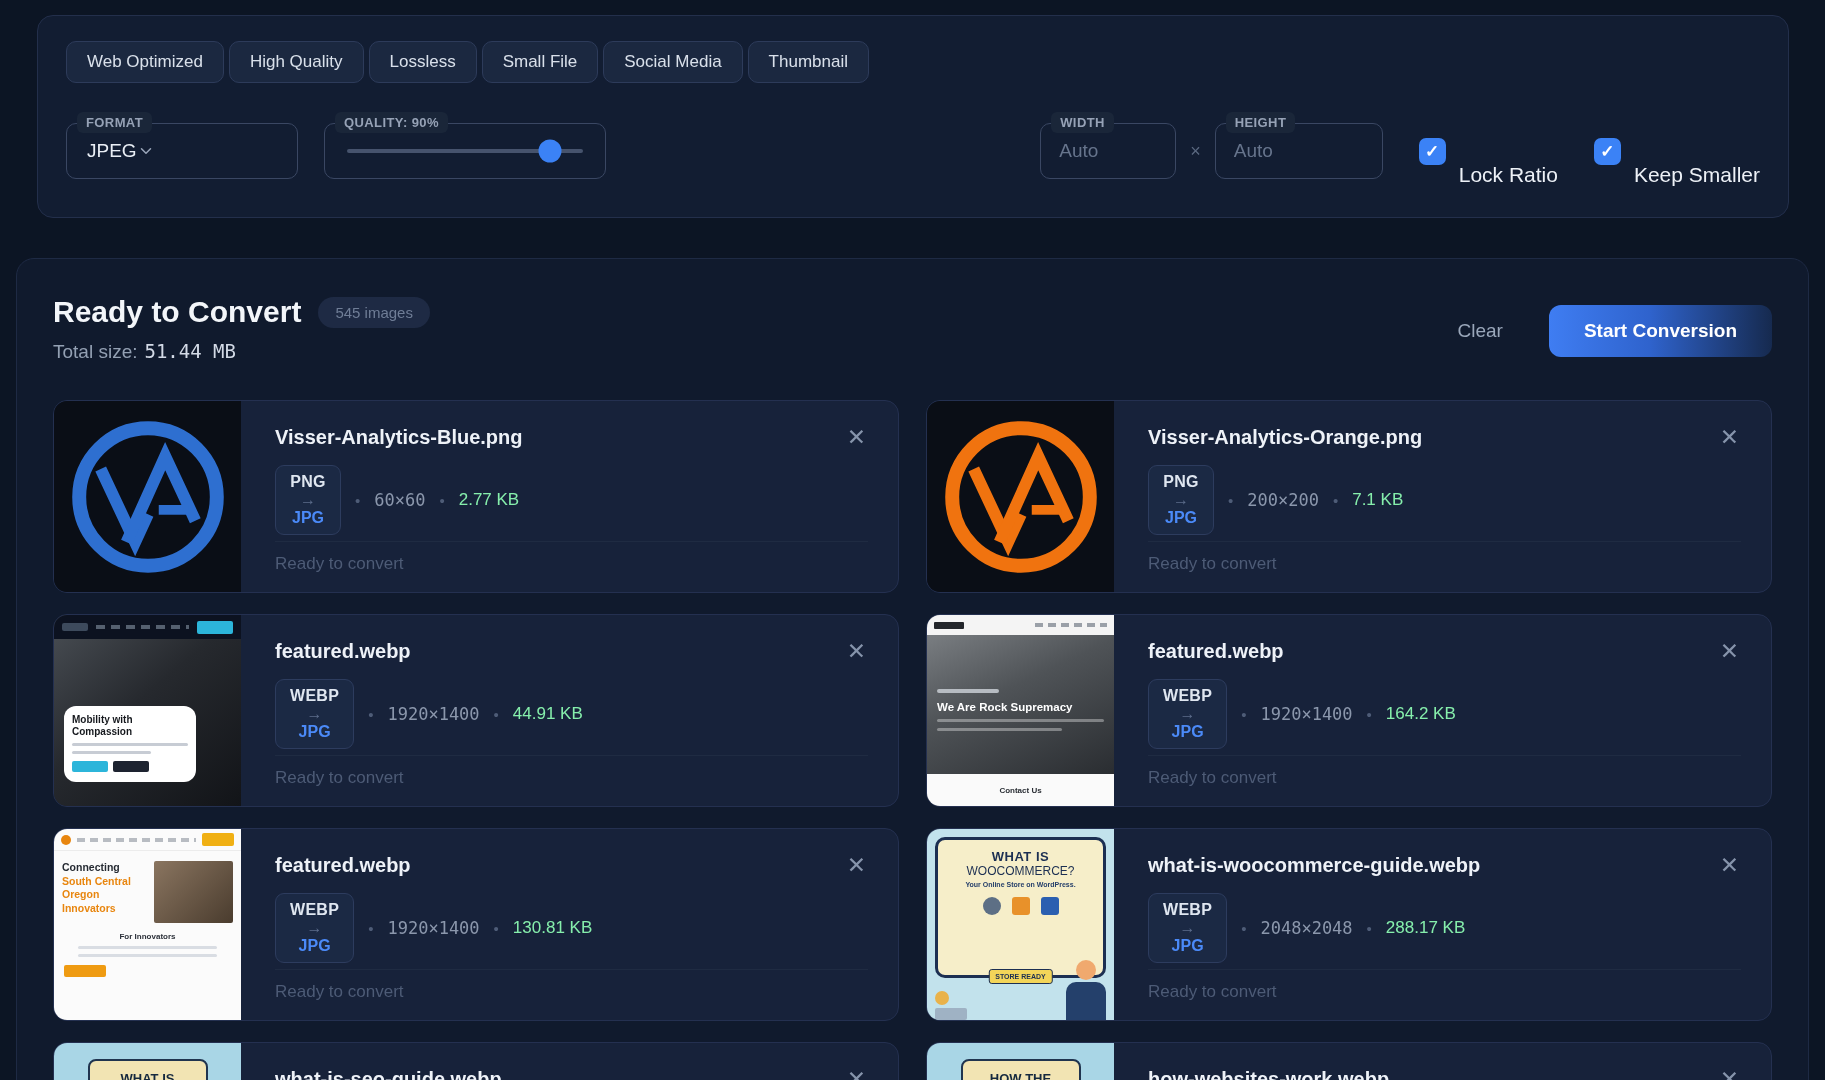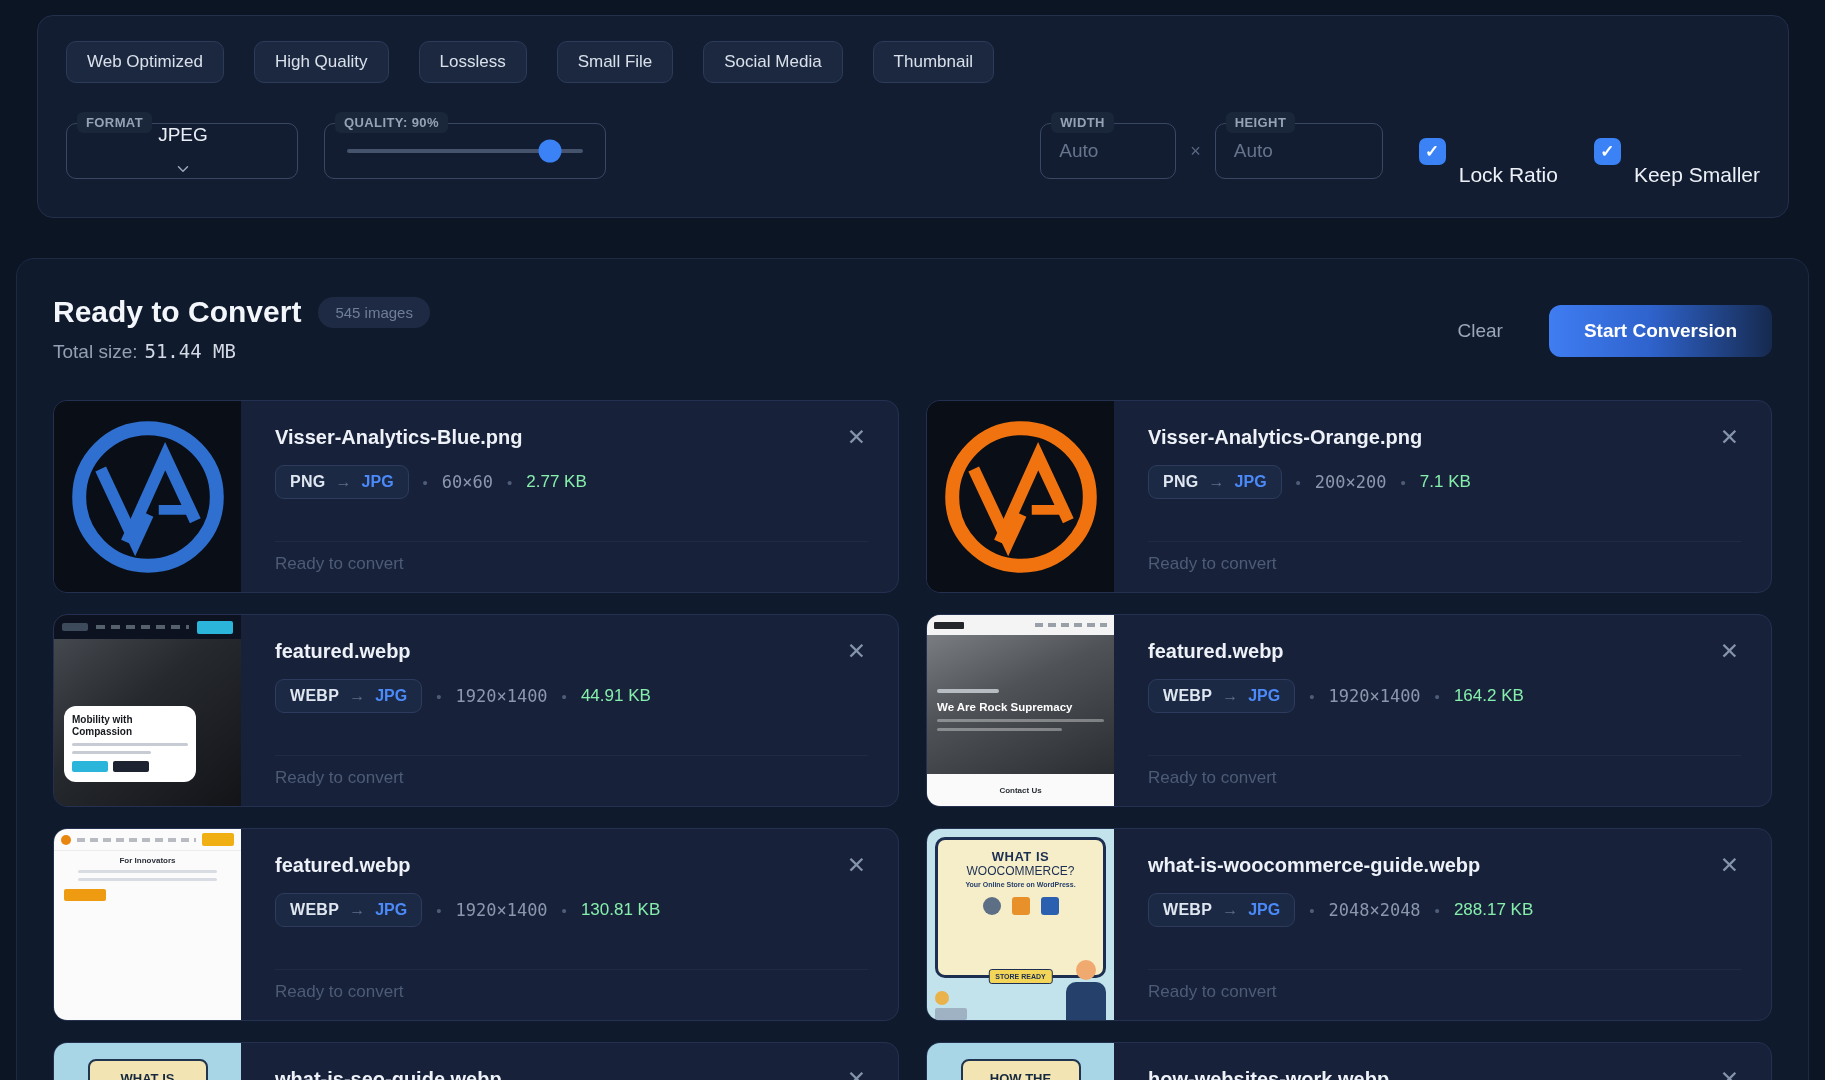--- a/index.html
+++ b/index.html
@@ -10,36 +10,36 @@
     color:#e9eef5;
   }
   
   .settings-panel {
     margin:15px 36px 0 37px;
     background:#121d32;
     border:1px solid #232f4b;
     border-radius:16px;
     padding:25px 28px 30px;
   }
-  .chips { display:flex; gap:30px; }
+  .chips { display:flex; gap:5px; }
   .chip {
     background:#1b2840; border:1px solid #2d3b5a; border-radius:10px;
     padding:10px 20px; font-size:17px; color:#d9e0ea; cursor:pointer; white-space:nowrap;
   }
   .controls { display:flex; align-items:center; margin-top:32px; }
   .field {
     position:relative; border:1px solid #3a4763; border-radius:10px;
     height:56px; display:flex; align-items:center; background:transparent;
   }
   .field-label {
     position:absolute; top:-12px; left:10px;
     background:#1a2639; border-radius:6px; padding:3px 9px;
     font-size:13px; font-weight:700; letter-spacing:0.4px; color:#96a2b6; white-space:nowrap;
   }
-  .format-field { width:232px; padding:0 18px 0 20px; justify-content:space-between; cursor:pointer;flex-direction:column; }
+  .format-field { width:232px; padding:0 18px 0 20px; cursor:pointer; }
   .format-value { font-size:19px; color:#e9eef5; }
   .chevron { width:18px; height:18px; stroke:#9aa6ba; fill:none; stroke-width:2; }
   .quality-field { width:282px; margin-left:26px; padding:0 22px; }
   .slider { position:relative; width:100%; height:24px; display:flex; align-items:center; cursor:pointer; }
   .slider-track { width:100%; height:4px; background:#46536d; border-radius:2px; }
   .slider-thumb {
     position:absolute; top:50%; width:23px; height:23px;
     background:#3b82f6; border-radius:50%; transform:translate(-50%,-50%);
   }
   .size-group { margin-left:auto; display:flex; align-items:center; }
@@ -86,21 +86,21 @@
     border-radius:14px; overflow:hidden; height:193px;
   }
   .thumb { width:187px; flex:0 0 187px; position:relative; overflow:hidden; }
   .card-content { flex:1; display:flex; flex-direction:column; padding:25px 30px 18px 34px; min-width:0; }
   .title-row { display:flex; justify-content:space-between; align-items:flex-start; }
   .file-name { font-size:20px; font-weight:700; color:#eef2f8; overflow:hidden; text-overflow:ellipsis; white-space:nowrap; }
   .close-btn { color:#8694ab; font-size:23px; line-height:1; cursor:pointer; background:none; border:none; padding:0 2px; font-family:inherit; }
   .meta-row { display:flex; align-items:center; gap:14px; margin-top:16px; }
   .fmt-badge {
     display:inline-flex; align-items:center; border:1px solid #2d3c5e; background:#1b2944;
-    border-radius:9px; padding:7px 14px;
+    border-radius:9px; padding:7px 14px;flex-direction:column;
   }
   .fmt-from { font-size:16px; font-weight:700; color:#dfe6f0; letter-spacing:0.3px; }
   .fmt-arrow { color:#5d6d8c; margin:0 10px; font-size:16px; }
   .fmt-to { font-size:16px; font-weight:700; color:#4b8af8; }
   .meta-dot { color:#4e5c77; font-size:15px; }
   .file-dims { font-family:"DejaVu Sans Mono", monospace; font-size:17px; color:#8b97ac; }
   .file-size { font-size:17px; color:#86efac; }
   .status-row {
     margin-top:auto; padding-top:12px; border-top:1px solid rgba(148,163,184,0.07);
     color:#4d5b76; font-size:17px;
@@ -364,20 +364,24 @@
       <div class="status-row">Ready to convert</div>
     </div>
   </article>
       <article class="card">
     <div class="thumb thumb-site-light">
           <div class="tl-nav">
             <span class="tl-logo"></span>
             <span class="tl-links"></span>
             <span class="tl-cta"></span>
           </div>
+          <div class="tl-hero">
+            <div class="tl-headline"><span class="hd">Connecting</span> <span class="ha">South Central Oregon Innovators</span></div>
+            <div class="tl-photo"></div>
+          </div>
           <div class="tl-sub">For Innovators</div>
           <div class="tl-line"></div>
           <div class="tl-line"></div>
           <div class="tl-btn"></div>
         </div>
     <div class="card-content">
       <div class="title-row">
         <span class="file-name">featured.webp</span>
         <button class="close-btn"><span>✕</span></button>
       </div>

